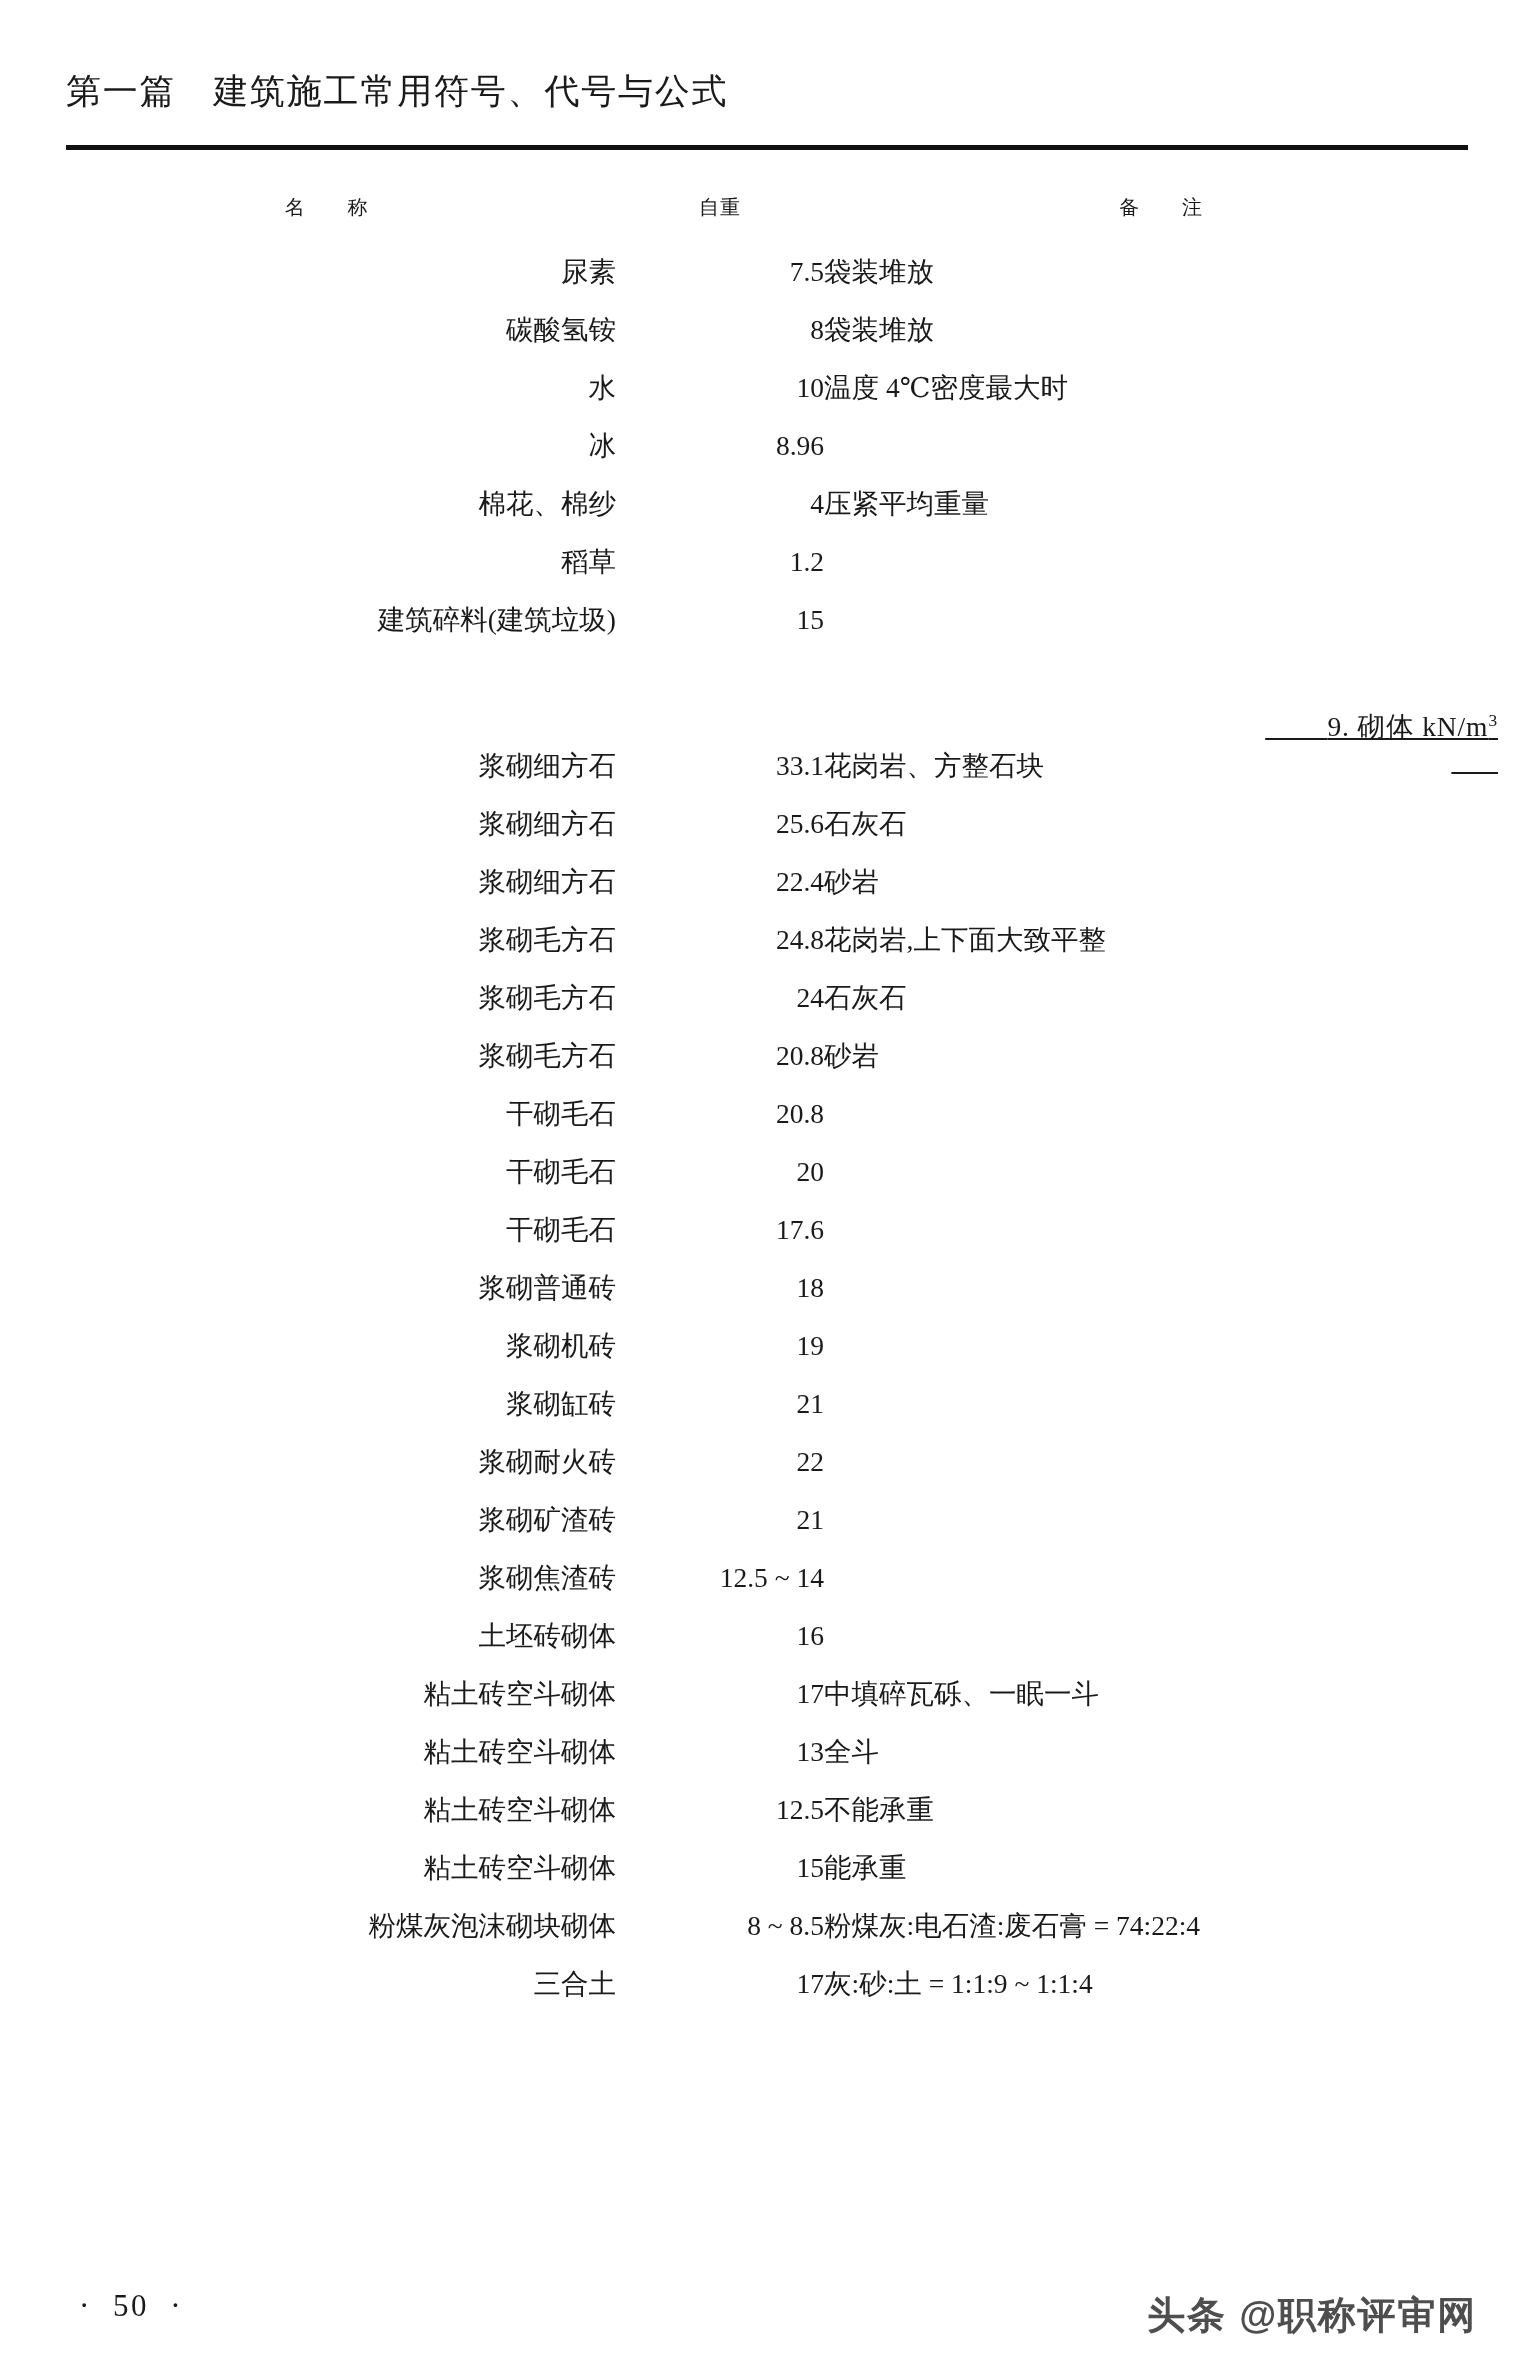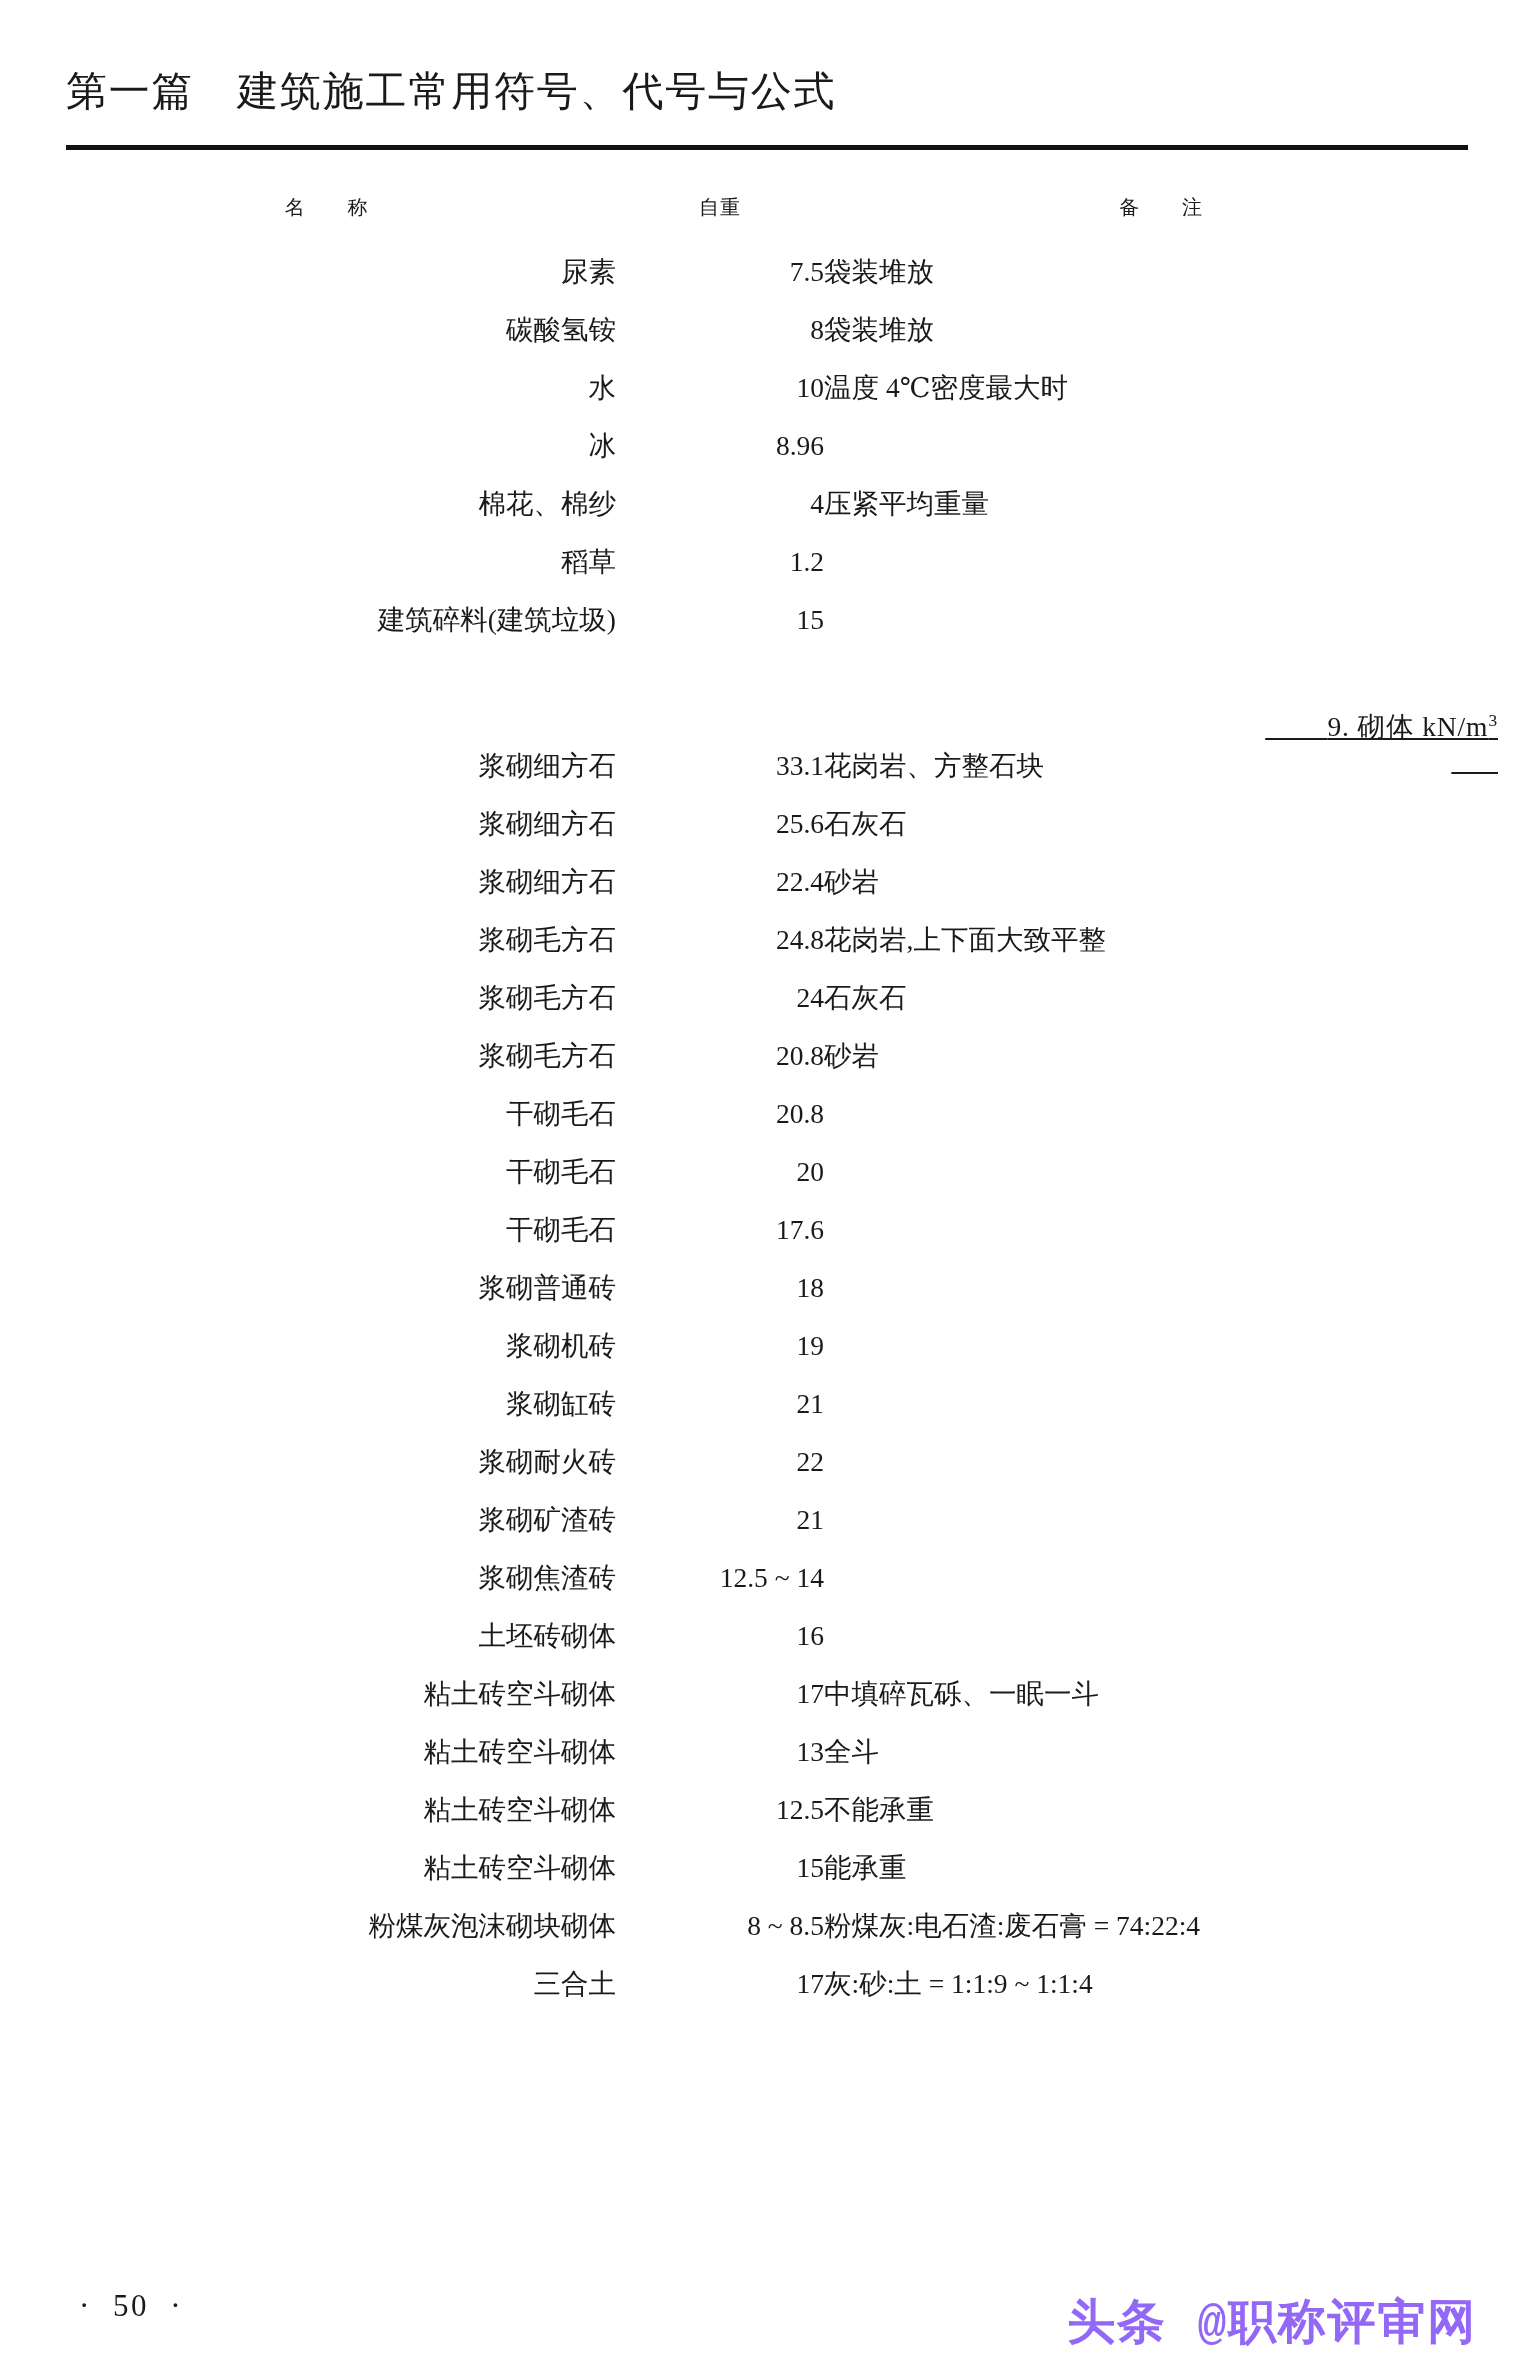--- a/index.html
+++ b/index.html
@@ -25,21 +25,21 @@
 
   
   .running-head {
     position: absolute;
     left: 66px;
     top: 66px;
     width: 1402px;
     height: 84px;
   }
   .running-head .rh-text {
-    font-size: 41px;
+    font-size: 35px;
     letter-spacing: 1.8px;
     line-height: 51px;
     white-space: pre;
     font-family: "Liberation Serif", "DejaVu Serif", serif;
   }
   .running-head .rh-rule {
     position: absolute;
     left: 0;
     bottom: 0;
     width: 1402px;
@@ -137,25 +137,25 @@
     left: 79px;
     top: 11px;
     font-size: 31px;
     letter-spacing: 2.7px;
     white-space: pre;
   }
   .watermark {
     position: absolute;
     right: 38px;
     top: 13px;
-    font-size: 48px;
+    font-size: 38px;
     font-weight: bold;
     letter-spacing: 1.8px;
-    color: #8b5cf6;
-    font-family: Liberation Mono, monospace;
+    color: #404040;
+    font-family: Liberation Sans, sans-serif;
     white-space: pre;
     opacity: 0.92;
   }
 </style>
 </head>
 <body>
 
 <div class="page">
 
   <div class="running-head">

